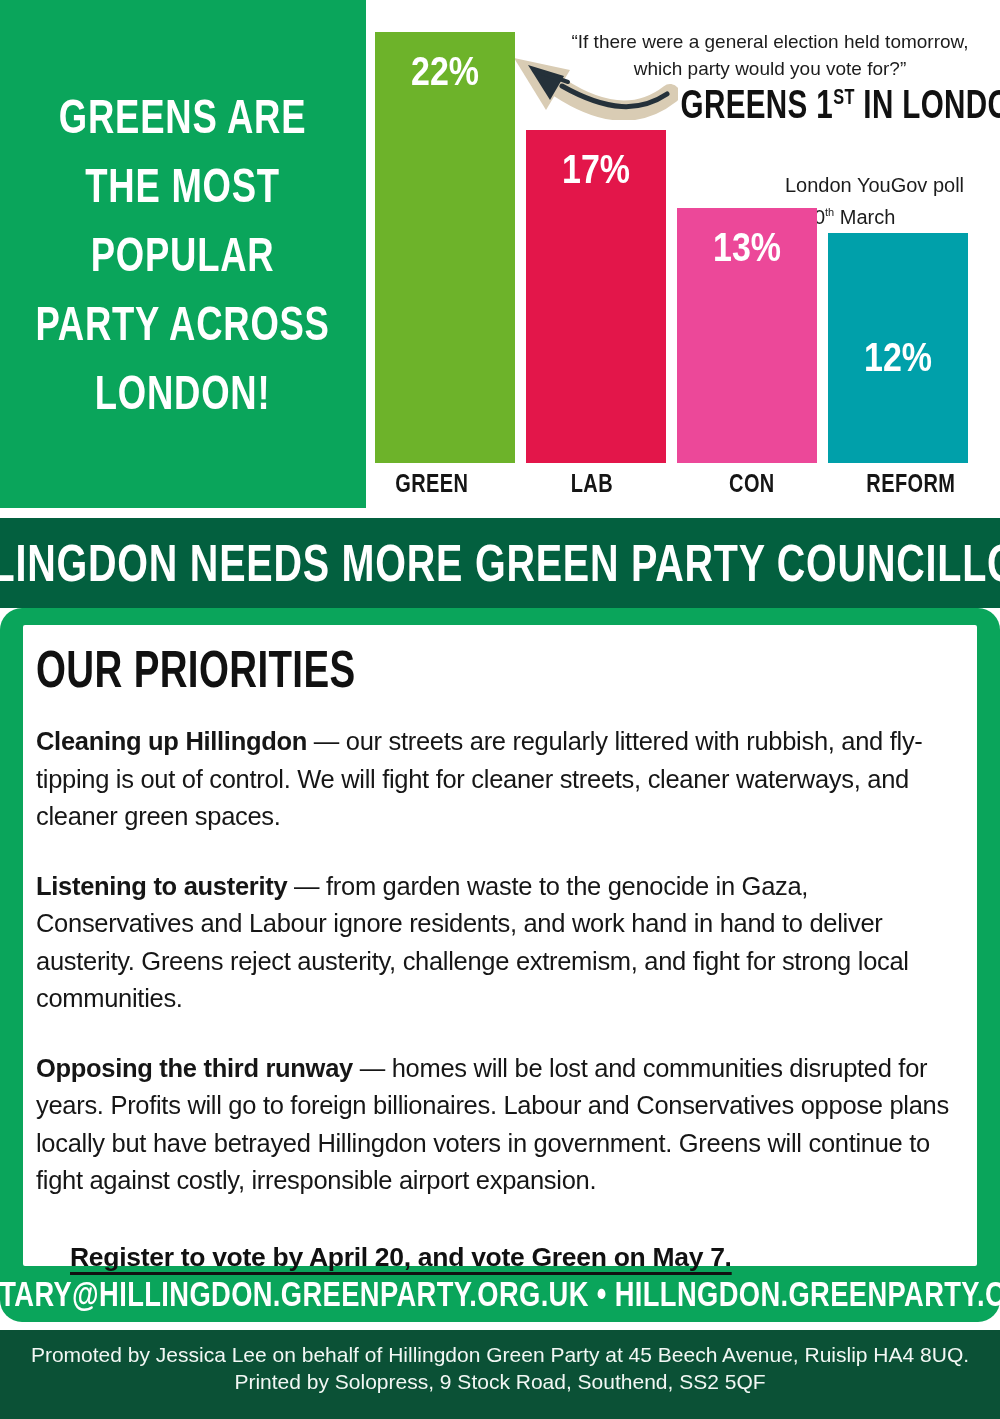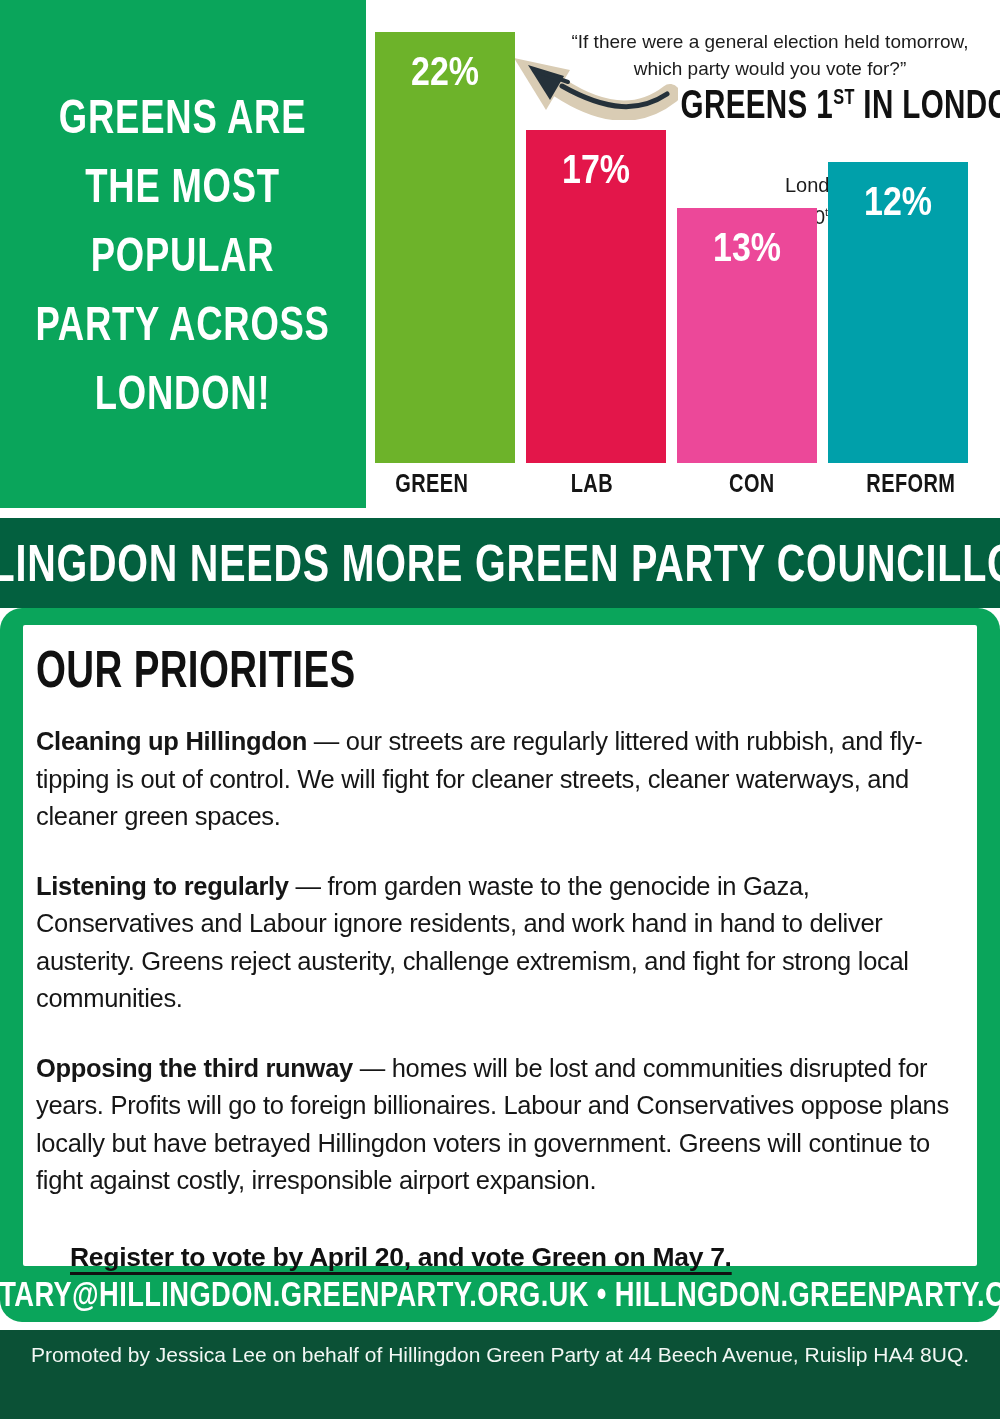--- a/index.html
+++ b/index.html
@@ -259,21 +259,21 @@
   <div class="bars">
     <div class="bar" style="height: 431px; background: rgb(109, 179, 42);">
       <div class="bar-value">22%</div>
     </div>
     <div class="bar" style="height: 333.045px; background: rgb(227, 22, 74);">
       <div class="bar-value">17%</div>
     </div>
     <div class="bar" style="height: 254.682px; background: #ec4899;">
       <div class="bar-value">13%</div>
     </div>
-    <div class="bar" style="height: 301px; background: rgb(0, 160, 170);">
+    <div class="bar" style="height: 230px; background: rgb(0, 160, 170); align-items: center;">
       <div class="bar-value">12%</div>
     </div>
   </div>
   <div class="bar-labels">
     <div class="bar-label">GREEN</div>
     <div class="bar-label">LAB</div>
     <div class="bar-label">CON</div>
     <div class="bar-label">REFORM</div>
   </div>
 
@@ -281,29 +281,30 @@
     <div class="banner-text">HILLINGDON NEEDS MORE GREEN PARTY COUNCILLORS</div>
   </div>
 
   <div class="lower">
 
     <div class="content-box">
       <div class="priorities-title">OUR PRIORITIES</div>
 
       <p class="para"><span class="lead">Cleaning up Hillingdon</span><span> — our streets are regularly littered with rubbish, and fly-tipping is out of control. We will fight for cleaner streets, cleaner waterways, and cleaner green spaces.</span></p>
 
-      <p class="para"><span class="lead">Listening to regularly</span><span> — from garden waste to the genocide in Gaza, Conservatives and Labour ignore residents, and work hand in hand to deliver austerity. Greens reject austerity, challenge extremism, and fight for strong local communities.</span></p>
+      <p class="para"><span class="lead">Listening to austerity</span><span> — from garden waste to the genocide in Gaza, Conservatives and Labour ignore residents, and work hand in hand to deliver austerity. Greens reject austerity, challenge extremism, and fight for strong local communities.</span></p>
 
       <p class="para"><span class="lead">Opposing the third runway</span><span> — homes will be lost and communities disrupted for years. Profits will go to foreign billionaires. Labour and Conservatives oppose plans locally but have betrayed Hillingdon voters in government. Greens will continue to fight against costly, irresponsible airport expansion.</span></p>
 
       <div class="register-line">Register to vote by April 20, and vote Green on May 7.</div>
     </div>
 
     <div class="contact-bar">
       <div class="contact-text">SECRETARY@HILLINGDON.GREENPARTY.ORG.UK • HILLNGDON.GREENPARTY.ORG.UK</div>
     </div>
   </div>
 
   <div class="imprint">
-    <div class="imprint-line">Promoted by Jessica Lee on behalf of Hillingdon Green Party at 44 Beech Avenue, Ruislip HA4 8UQ.</div>
+    <div class="imprint-line">Promoted by Jessica Lee on behalf of Hillingdon Green Party at 45 Beech Avenue, Ruislip HA4 8UQ.</div>
+    <div class="imprint-line">Printed by Solopress, 9 Stock Road, Southend, SS2 5QF</div>
   </div>
 
 </div>
 
 </body></html>

